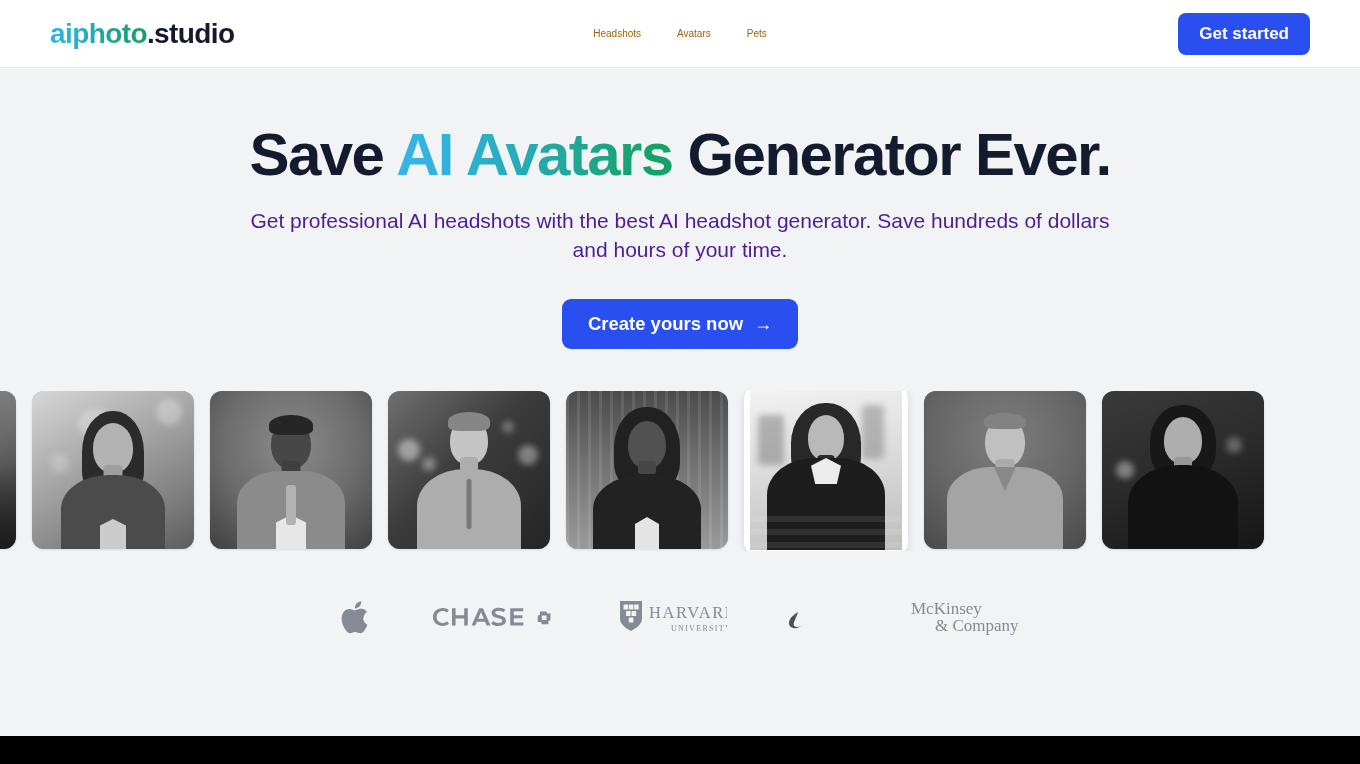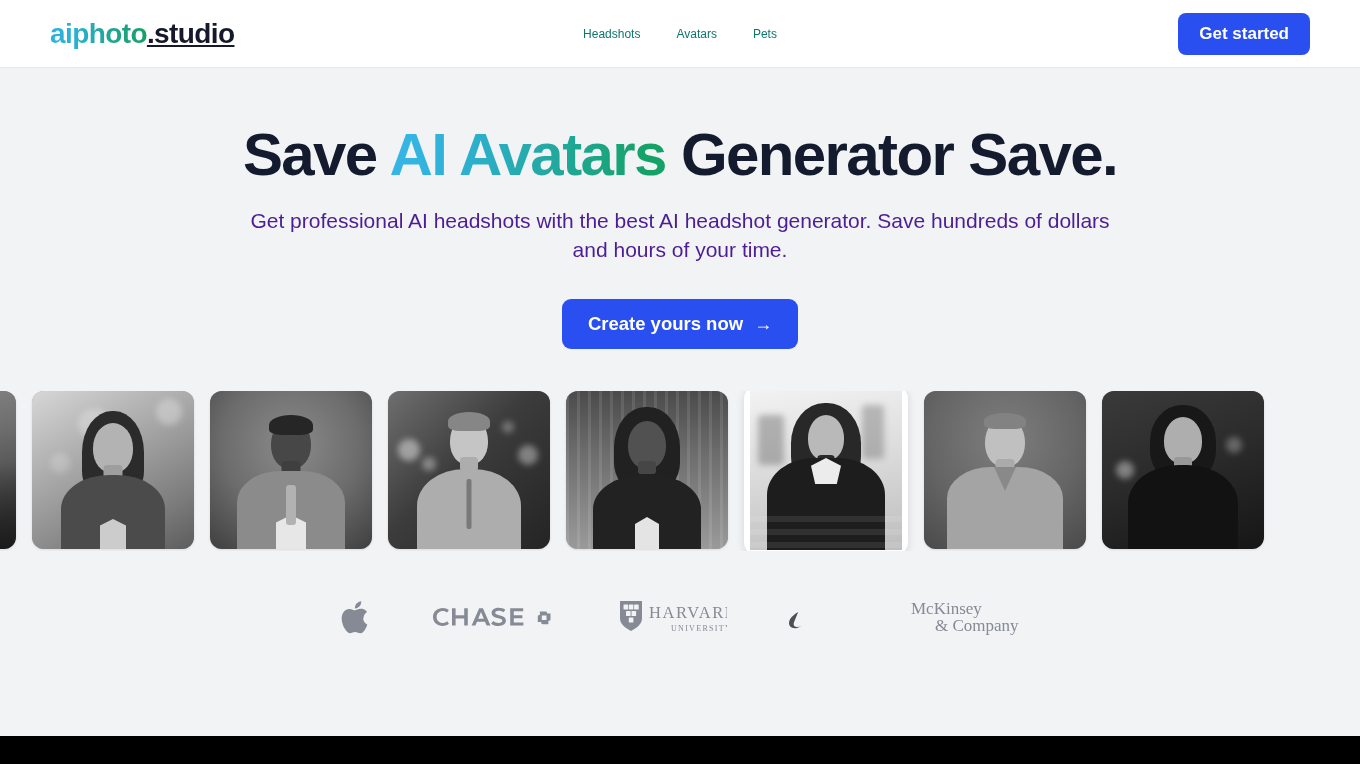--- a/index.html
+++ b/index.html
@@ -37,34 +37,34 @@
     white-space: nowrap;
     cursor: pointer;
   }
   .logo .logo-mark {
     background: linear-gradient(95deg, #2bb4e0 0%, #2ab0cf 28%, #1fa58f 64%, #16a063 100%);
     -webkit-background-clip: text;
     background-clip: text;
     color: transparent;
     -webkit-text-fill-color: transparent;
   }
-  .logo .logo-tld { color: #15192b; text-decoration: underline; }
+  .logo .logo-tld { color: #15192b; }
 
   .main-nav {
     position: absolute;
     left: 50%;
     transform: translateX(-50%);
     display: flex;
     align-items: center;
     gap: 36px;
   }
   .nav-link {
-    font-size: 12px;
+    font-size: 10px;
     font-weight: 400;
-    color: #0f766e;
+    color: #a16207;
     text-decoration: none;
     white-space: nowrap;
     cursor: pointer;
   }
 
   .header-cta {
     margin-left: auto;
     background: #2a4ff0;
     color: #ffffff;
     border: none;
@@ -269,21 +269,21 @@
     <a class="nav-link" href="#">Avatars</a>
     <a class="nav-link" href="#">Pets</a>
   </nav>
 
   <button class="header-cta">Get started</button>
 </header>
 
 <main>
 
   <section class="hero">
-    <h1 class="hero-title"><span>Save </span><span class="grad">AI Avatars</span><span> Generator Save.</span></h1>
+    <h1 class="hero-title"><span>Save </span><span class="grad">AI Avatars</span><span> Generator Ever.</span></h1>
 
     <p class="hero-sub">Get professional AI headshots with the best AI headshot generator. Save hundreds of dollars and hours of your time.</p>
 
     <div class="hero-cta-wrap">
       <button class="hero-cta">
         <span>Create yours now</span>
         <span class="arrow">→</span>
       </button>
     </div>
   </section>

